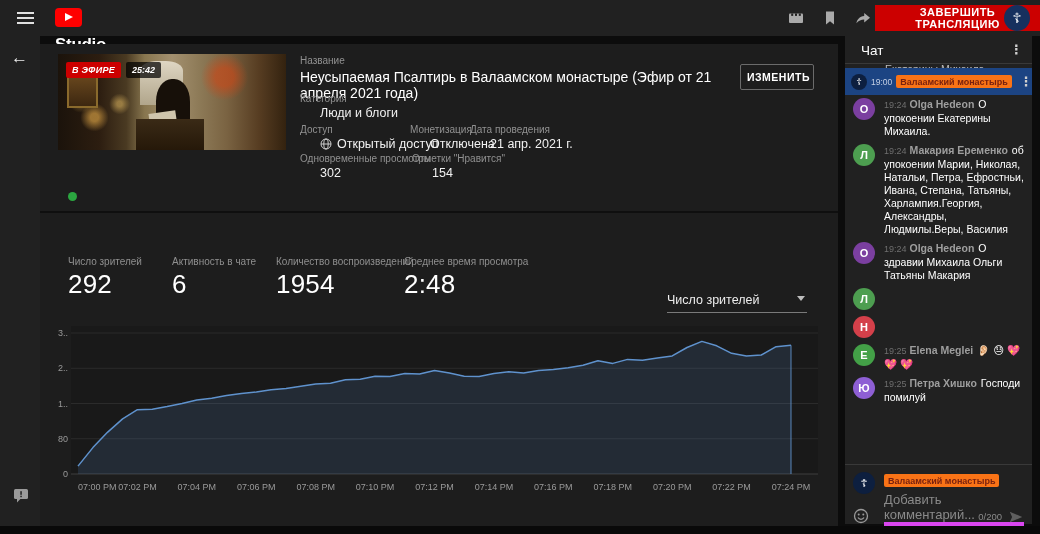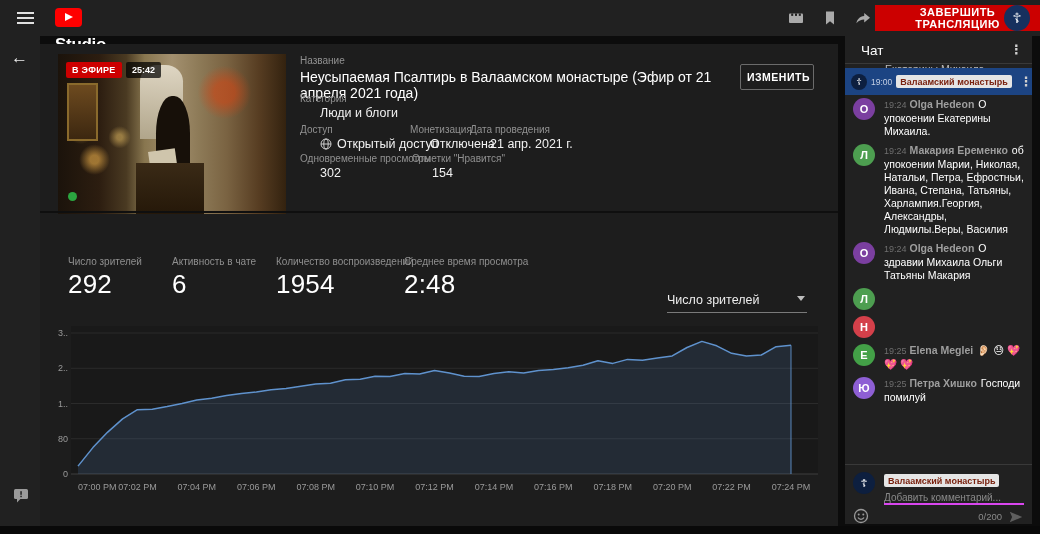--- a/index.html
+++ b/index.html
@@ -26,26 +26,26 @@
     display:flex;align-items:center;justify-content:center;font-size:14px;color:#fff;cursor:pointer;}
 
   
   .rail{position:absolute;left:0;top:36px;width:40px;height:498px;background:#212121;}
   .back{position:absolute;left:11px;top:12px;font-size:17px;color:#ececec;cursor:pointer;}
   .feedback{position:absolute;left:12px;top:450px;width:18px;height:18px;cursor:pointer;}
 
   
   .panel{position:absolute;left:40px;top:44px;width:798px;height:482px;background:#1d1d1d;}
 
-  .thumb{position:absolute;left:18px;top:10px;width:228px;height:160px;overflow:hidden;background:
+  .thumb{position:absolute;left:18px;top:10px;width:228px;height:96px;overflow:hidden;background:
     radial-gradient(circle at 16% 66%, rgba(255,190,80,.55) 0 2%, transparent 7%),
     radial-gradient(circle at 10% 48%, rgba(255,200,90,.35) 0 1.5%, transparent 6%),
     radial-gradient(circle at 27% 52%, rgba(255,210,110,.45) 0 1.5%, transparent 6%),
     radial-gradient(circle at 73% 24%, rgba(210,70,20,.6) 0 5%, transparent 13%),
-    linear-gradient(90deg,#1b130b 0%,#2c1d10 18%,#4a3a22 30%,#88764f 38%,#a3906f 50%,#8d7a57 62%,#7a6342 74%,#573d22 88%,#33220f 100%);}
+    linear-gradient(90deg,#1b130b 0%,#2c1d10 18%,#4a3a22 30%,#88764f 38%,#a3906f 50%,#8d7a57 62%,#7a6342 74%,#573d22 88%,#33220f 100%); font-style: italic;}
   .thumb-window{position:absolute;left:36%;top:7%;width:19%;height:46%;background:linear-gradient(#e2dac8,#b3a88e);border-radius:40% 40% 0 0/22% 22% 0 0;opacity:.95;}
   .thumb-figure{position:absolute;left:43%;top:26%;width:15%;height:78%;background:#171009;border-radius:46% 46% 0 0/30% 30% 0 0;}
   .thumb-desk{position:absolute;left:34%;top:68%;width:30%;height:34%;background:linear-gradient(#3a2a16,#241708);}
   .thumb-paper{position:absolute;left:40%;top:60%;width:12%;height:10%;background:#cfc5ac;transform:rotate(-8deg);}
   .thumb-icon-l{position:absolute;left:4%;top:18%;width:12%;height:34%;background:linear-gradient(#6d4a1f,#3c2710);border:2px solid #8a6a2c;}
   .live-badge{position:absolute;left:8px;top:8px;background:#c00;color:#fff;font-size:9px;font-weight:bold;padding:3px 6px;border-radius:2px;letter-spacing:.3px;}
   .time-badge{position:absolute;left:68px;top:8px;background:rgba(0,0,0,.72);color:#fff;font-size:9px;font-weight:bold;padding:3px 6px;border-radius:2px;}
 
   .f-label{position:absolute;font-size:10px;color:#919191;}
   .f-value{position:absolute;font-size:12.5px;color:#f1f1f1;margin-left:20px;}
@@ -75,34 +75,34 @@
   
   .chat{position:absolute;left:845px;top:36px;width:187px;height:488px;background:#212121;}
   .chat-head{position:absolute;left:0;top:0;width:187px;height:27px;border-bottom:1px solid #393939;}
   .chat-title{position:absolute;left:16px;top:7px;font-size:13.5px;color:#fff;}
   .kebab{color:#cfcfcf;font-size:13px;font-weight:bold;cursor:pointer;line-height:1;}
   .chat-head .kebab{position:absolute;right:9px;top:7px;}
   .clipped{position:absolute;left:40px;top:27px;width:140px;height:5px;overflow:hidden;font-size:10.5px;color:#bdbdbd;}
   .pinned{position:absolute;left:0;top:32px;width:187px;height:27px;background:#1c4483;display:flex;align-items:center;padding:0 6px;box-sizing:border-box;gap:4px;cursor:pointer;}
   .pin-avatar{width:16px;height:16px;border-radius:50%;background:#0d1f3f;flex:none;display:flex;align-items:center;justify-content:center;font-size:9px;color:#fff;}
   .pin-time{font-size:8.5px;color:#c3cfe4;flex:none;}
-  .owner-badge{background:#e5e5e5;color:#7a220f;font-size:9px;font-weight:bold;padding:1.5px 4px;border-radius:2px;flex:none;}
+  .owner-badge{background:#f97316;color:#7a220f;font-size:9px;font-weight:bold;padding:1.5px 4px;border-radius:2px;flex:none;}
   .pin-text{font-size:10px;color:#fff;flex:1;white-space:nowrap;overflow:hidden;text-overflow:ellipsis;}
 
   .msg-list{position:absolute;left:0;top:60px;width:183px;height:366px;overflow:hidden;padding:2px 0 0 8px;box-sizing:border-box;display:flex;flex-direction:column;gap:6px;}
   .msg{display:flex;gap:9px;}
   .m-avatar{width:22px;height:22px;border-radius:50%;flex:none;display:flex;align-items:center;justify-content:center;font-size:11px;font-weight:bold;color:#fff;}
   .m-body{font-size:10.5px;line-height:13px;color:#fff;width:142px;word-wrap:break-word;}
   .m-time{color:#6f6f6f;font-size:9px;margin-right:3px;}
   .m-author{color:#9e9e9e;font-weight:bold;margin-right:4px;}
 
   .composer-div{position:absolute;left:0;top:428px;width:187px;height:1px;background:#393939;}
   .comp-avatar{position:absolute;left:8px;top:436px;width:22px;height:22px;border-radius:50%;background:#0d1f3f;display:flex;align-items:center;justify-content:center;font-size:11px;}
   .comp-badge{position:absolute;left:39px;top:438px;}
-  .comp-input{position:absolute;left:39px;top:456px;width:140px;font-size:10px;color:#8a8a8a;border-bottom:2px solid #d946ef;padding-bottom:0;cursor:text;}
+  .comp-input{position:absolute;left:39px;top:456px;width:140px;font-size:13px;color:#8a8a8a;border-bottom:4px solid #d946ef;padding-bottom:0;cursor:text;}
   .comp-emoji{position:absolute;left:8px;top:472px;width:16px;height:16px;cursor:pointer;}
   .comp-count{position:absolute;right:30px;top:475px;font-size:9.5px;color:#8a8a8a;}
   .comp-send{position:absolute;right:8px;top:473px;width:16px;height:16px;cursor:pointer;}
 
   .bottom-strip{position:absolute;left:0;top:526px;width:1040px;height:8px;background:#090909;}
 </style>
 </head>
 <body>
 
 <div class="topbar">

